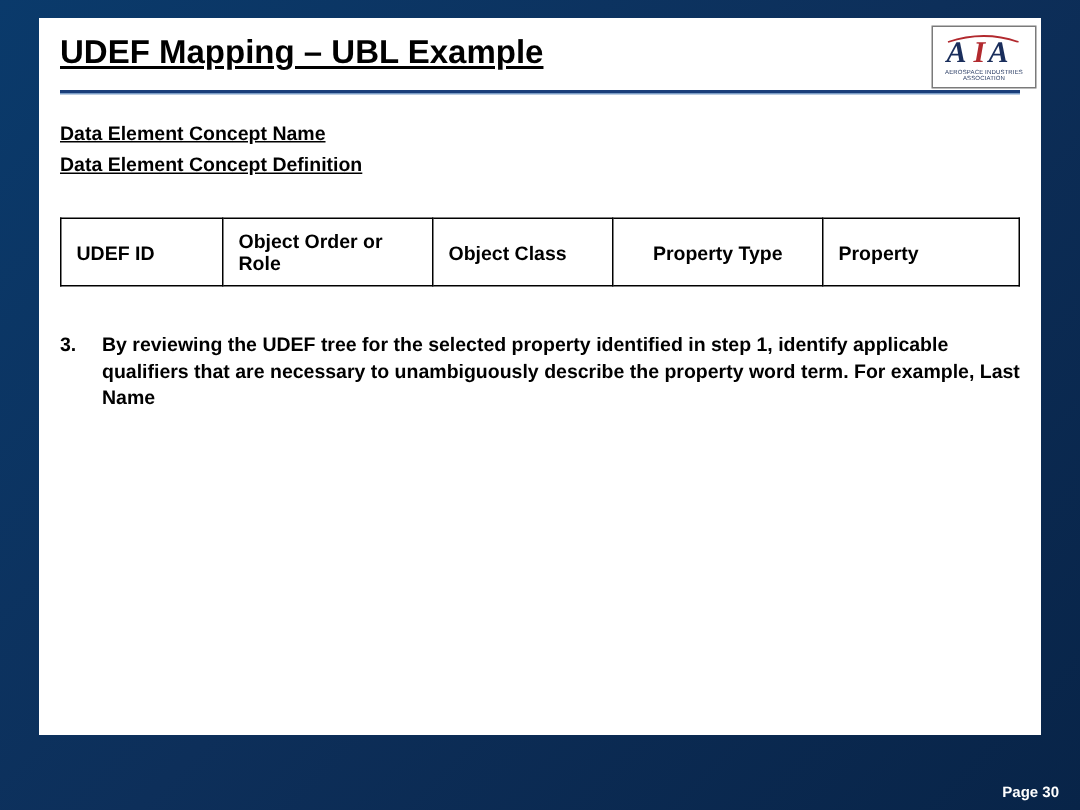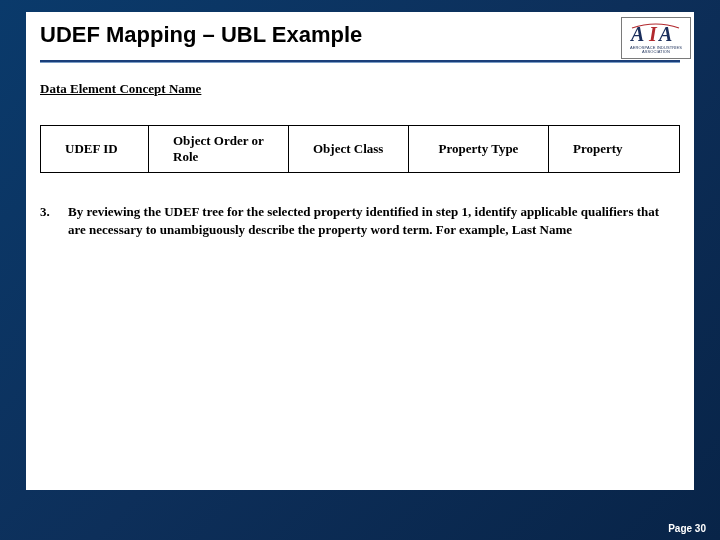--- a/index.html
+++ b/index.html
@@ -18,53 +18,53 @@
     height: 478px;
     background: #ffffff;
   }
   .title-area {
     padding: 10px 14px 8px 14px;
   }
   .slide-title {
     font-size: 22px;
     font-weight: bold;
     color: #000;
+    text-decoration: underline;
   }
   .title-underline {
     border-top: 2px solid #1a3e7a;
     border-bottom: 1px solid #7a9cc6;
     margin: 4px 14px 0 14px;
     height: 3px;
   }
   .body {
     padding: 12px 14px 0 14px;
     font-size: 13px;
     color: #000;
-    font-family: Liberation Serif, serif;
   }
   .sec-heading {
     text-decoration: underline;
     font-weight: bold;
     margin-top: 6px;
     margin-bottom: 6px;
   }
   .sec-text {
     font-weight: bold;
     margin-bottom: 10px;
     line-height: 1.3;
   }
   .tbl {
     width: 100%;
     border-collapse: collapse;
     margin-top: 28px;
     font-size: 13px;
   }
   .tbl td {
     border: 1px solid #000;
-    padding: 7px 24px;
+    padding: 7px 10px;
     font-weight: bold;
     text-align: left;
     height: 34px;
   }
   .tbl .c1 { width: 108px; }
   .tbl .c2 { width: 140px; }
   .tbl .c3 { width: 120px; }
   .tbl .c4 { width: 140px; text-align: center; }
   .tbl .c5 { text-align: left; }
   .step-row {
@@ -123,20 +123,21 @@
   </div>
 
   <div class="title-area">
     <div class="slide-title">UDEF Mapping – UBL Example</div>
   </div>
   <div class="title-underline"></div>
 
   <div class="body">
     <div class="sec-heading">Data Element Concept Name</div>
 
+    <div class="sec-heading">Data Element Concept Definition</div>
 
     <table class="tbl">
       <tbody>
           <tr>
         <td class="c1">UDEF ID</td>
         <td class="c2">Object Order or Role</td>
         <td class="c3">Object Class</td>
         <td class="c4">Property Type</td>
         <td class="c5">Property</td>
       </tr>

